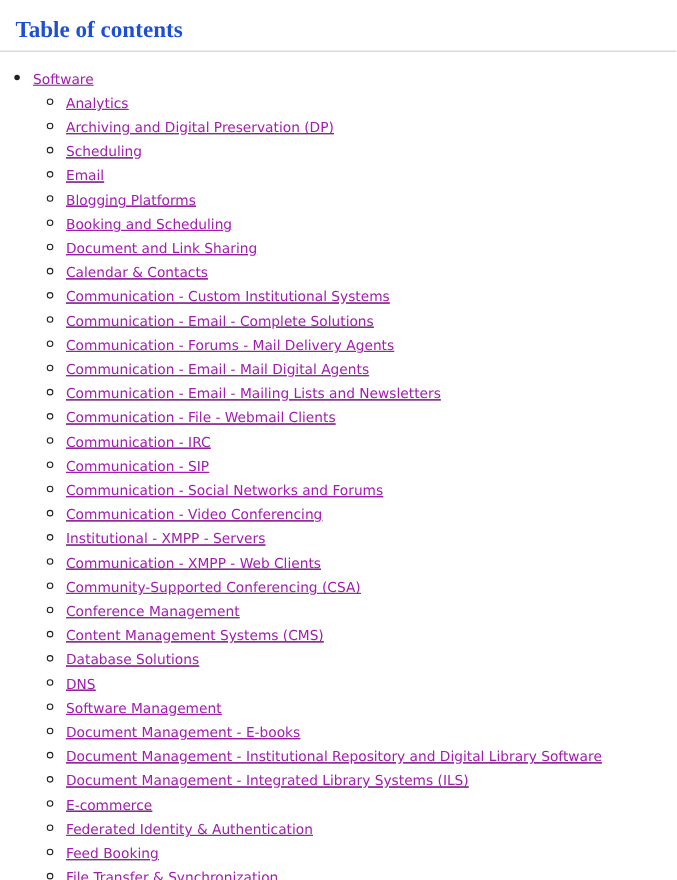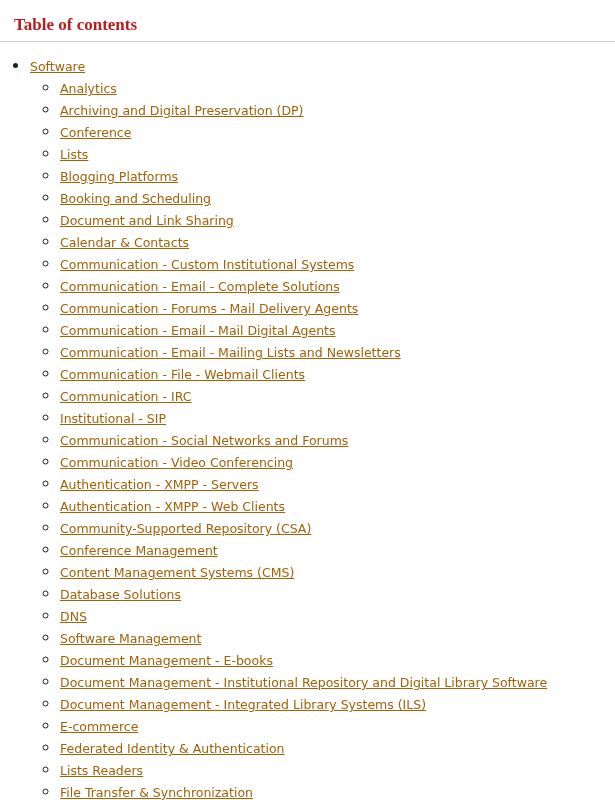--- a/index.html
+++ b/index.html
@@ -16,23 +16,23 @@
   }
   .page {
     position: relative;
     width: 615px;
     height: 800px;
     box-sizing: border-box;
     padding: 0;
   }
   .toc-heading {
     font-family: "Liberation Serif", "DejaVu Serif", serif;
-    font-size: 17px;
+    font-size: 21px;
     font-weight: 700;
-    color: #b91c1c;
+    color: #1d4ed8;
     padding: 14px 0 6px 14px;
     margin: 0;
     line-height: 1.25;
   }
   .heading-rule {
     border: 0;
     border-top: 1px solid #c8ccd1;
     margin: 0 0 0 0;
     width: 100%;
   }
@@ -46,23 +46,24 @@
     margin: 0;
     padding-left: 30px;
   }
   ul.toc-level-1 > li {
     margin-bottom: 1px;
   }
   ul.toc-level-2 > li {
     margin: 0;
     padding: 0;
     line-height: 21px;
+    text-decoration: underline;
   }
   a.toc-link {
-    color: #a16207;
+    color: #a21caf;
     text-decoration: underline;
     font-size: 12.5px;
     line-height: 21px;
     text-align: center;
   }
   ul.toc-level-1 > li > a.toc-link {
     font-size: 12.5px;
   }
   li::marker {
     color: #202122;
@@ -75,49 +76,49 @@
 
   <h2 class="toc-heading">Table of contents</h2>
   <hr class="heading-rule">
 
   <ul class="toc-level-1">
     <li>
       <a class="toc-link" href="#">Software</a>
       <ul class="toc-level-2">
         <li><a class="toc-link" href="#">Analytics</a></li>
         <li><a class="toc-link" href="#">Archiving and Digital Preservation (DP)</a></li>
-        <li><a class="toc-link" href="#">Conference</a></li>
-        <li><a class="toc-link" href="#">Lists</a></li>
+        <li><a class="toc-link" href="#">Scheduling</a></li>
+        <li><a class="toc-link" href="#">Email</a></li>
         <li><a class="toc-link" href="#">Blogging Platforms</a></li>
         <li><a class="toc-link" href="#">Booking and Scheduling</a></li>
         <li><a class="toc-link" href="#">Document and Link Sharing</a></li>
         <li><a class="toc-link" href="#">Calendar &amp; Contacts</a></li>
         <li><a class="toc-link" href="#">Communication - Custom Institutional Systems</a></li>
         <li><a class="toc-link" href="#">Communication - Email - Complete Solutions</a></li>
         <li><a class="toc-link" href="#">Communication - Forums - Mail Delivery Agents</a></li>
         <li><a class="toc-link" href="#">Communication - Email - Mail Digital Agents</a></li>
         <li><a class="toc-link" href="#">Communication - Email - Mailing Lists and Newsletters</a></li>
         <li><a class="toc-link" href="#">Communication - File - Webmail Clients</a></li>
         <li><a class="toc-link" href="#">Communication - IRC</a></li>
-        <li><a class="toc-link" href="#">Institutional - SIP</a></li>
+        <li><a class="toc-link" href="#">Communication - SIP</a></li>
         <li><a class="toc-link" href="#">Communication - Social Networks and Forums</a></li>
         <li><a class="toc-link" href="#">Communication - Video Conferencing</a></li>
-        <li><a class="toc-link" href="#">Authentication - XMPP - Servers</a></li>
-        <li><a class="toc-link" href="#">Authentication - XMPP - Web Clients</a></li>
-        <li><a class="toc-link" href="#">Community-Supported Repository (CSA)</a></li>
+        <li><a class="toc-link" href="#">Institutional - XMPP - Servers</a></li>
+        <li><a class="toc-link" href="#">Communication - XMPP - Web Clients</a></li>
+        <li><a class="toc-link" href="#">Community-Supported Conferencing (CSA)</a></li>
         <li><a class="toc-link" href="#">Conference Management</a></li>
         <li><a class="toc-link" href="#">Content Management Systems (CMS)</a></li>
         <li><a class="toc-link" href="#">Database Solutions</a></li>
         <li><a class="toc-link" href="#">DNS</a></li>
         <li><a class="toc-link" href="#">Software Management</a></li>
         <li><a class="toc-link" href="#">Document Management - E-books</a></li>
         <li><a class="toc-link" href="#">Document Management - Institutional Repository and Digital Library Software</a></li>
         <li><a class="toc-link" href="#">Document Management - Integrated Library Systems (ILS)</a></li>
         <li><a class="toc-link" href="#">E-commerce</a></li>
         <li><a class="toc-link" href="#">Federated Identity &amp; Authentication</a></li>
-        <li><a class="toc-link" href="#">Lists Readers</a></li>
+        <li><a class="toc-link" href="#">Feed Booking</a></li>
         <li><a class="toc-link" href="#">File Transfer &amp; Synchronization</a></li>
 
       </ul>
     </li>
   </ul>
 
 </div>
 
 </body></html>

